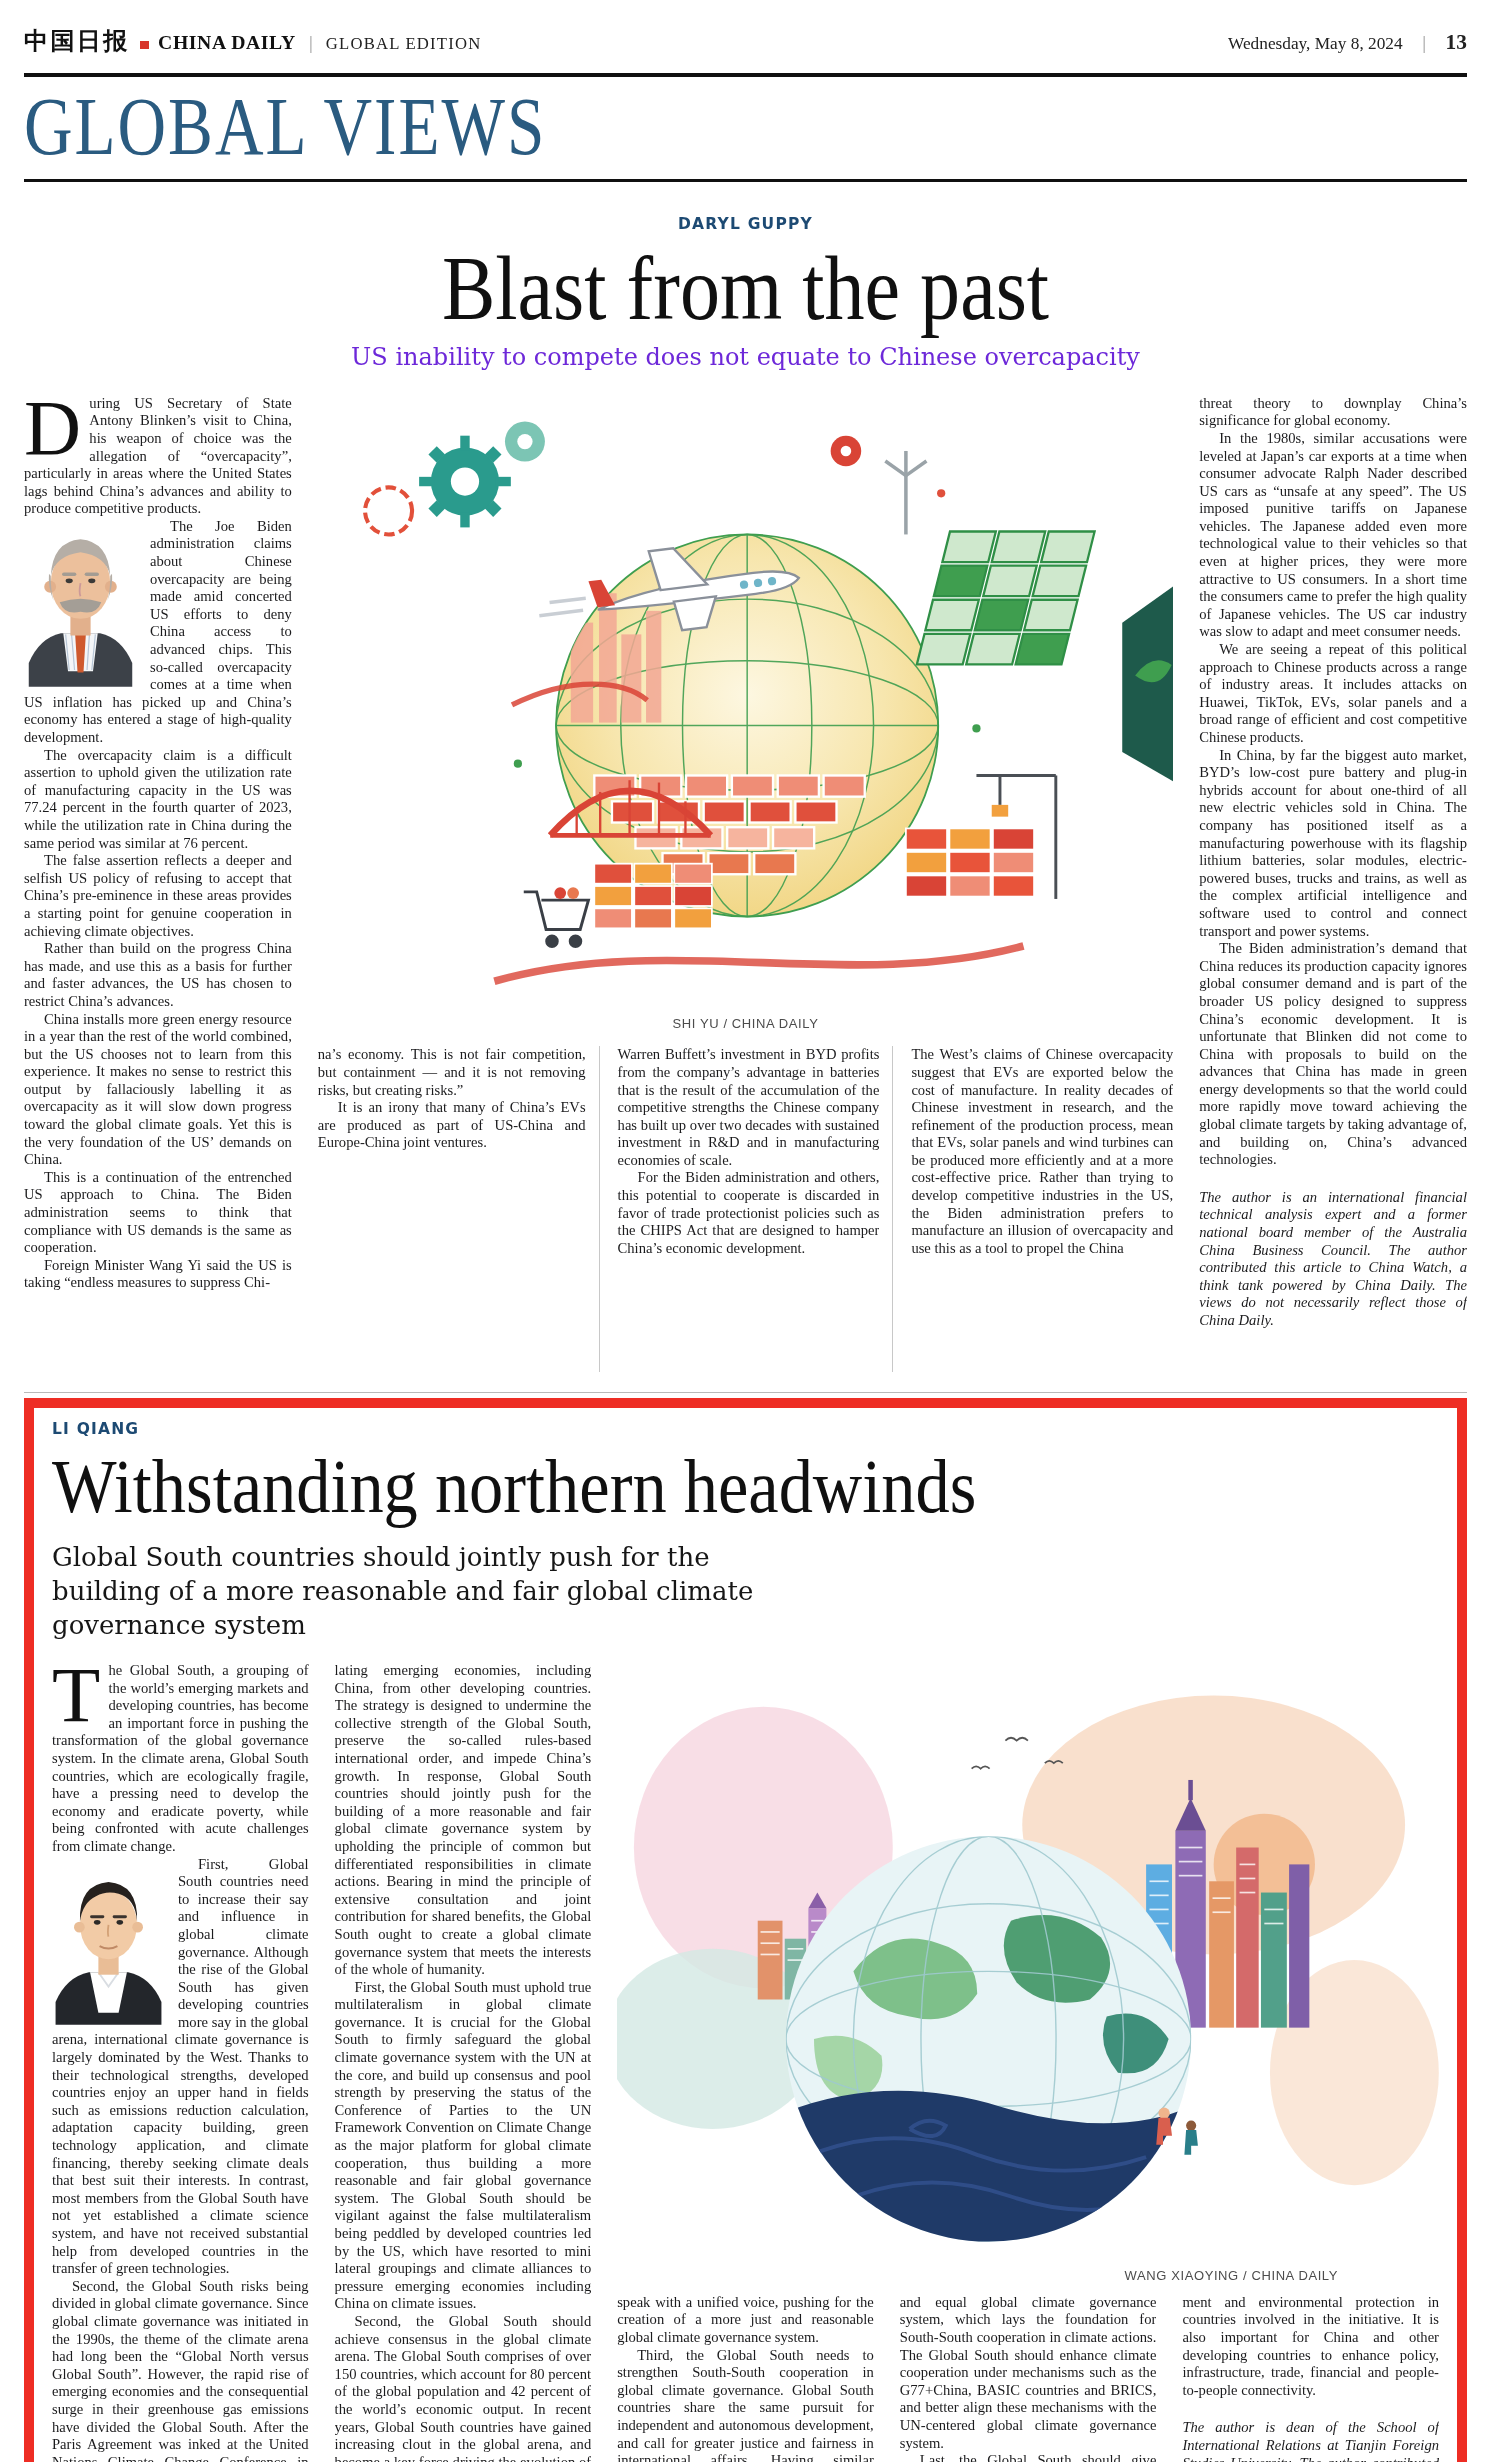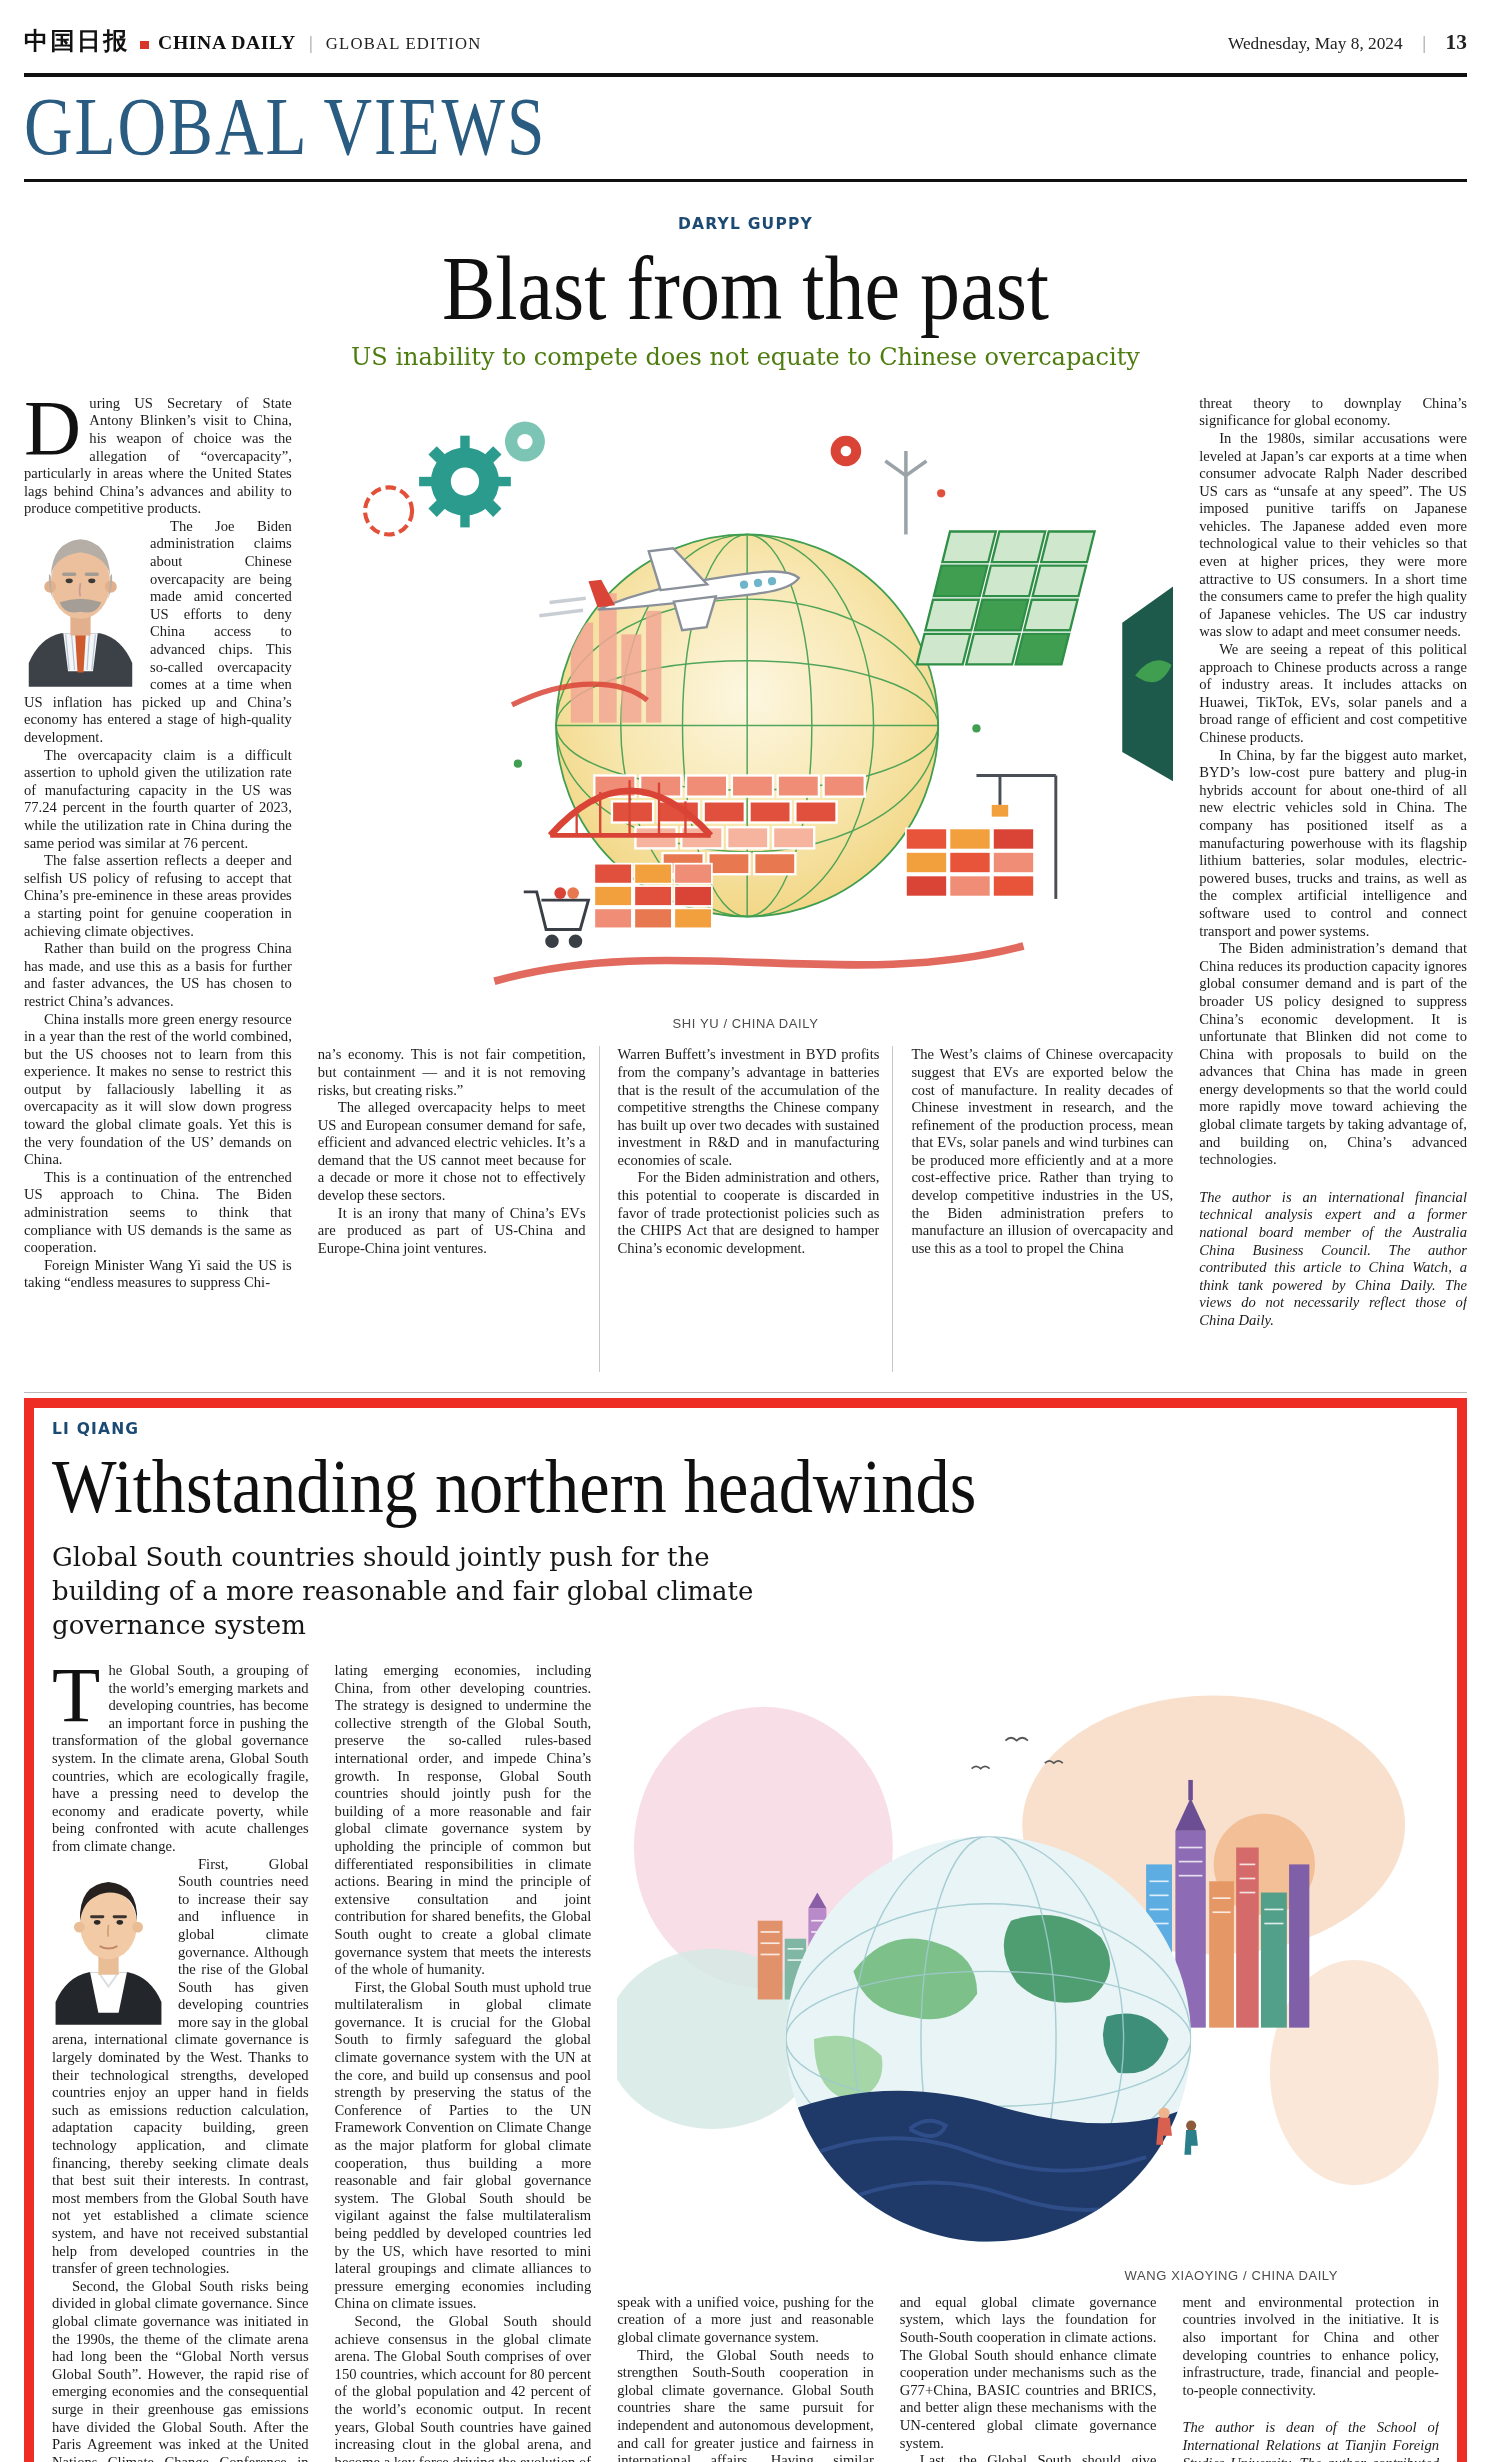--- a/index.html
+++ b/index.html
@@ -30,21 +30,21 @@
   .dropcap{float:left;font-family:"Liberation Serif",serif;font-size:79px;line-height:62px;padding:2.4px 8.3px 0 0;color:#111;}
   .bio{font-style:italic;margin-top:20px;}
   .bio p.bodytext{text-indent:0;}
   .caption{font-family:"Liberation Sans",sans-serif;font-size:13px;letter-spacing:0.6px;color:#4c4c4c;margin-top:7.1px;}
   .portrait{float:left;width:113px;height:166px;margin:3.6px 13px 3.6px 0;}
   .col{overflow:hidden;}
 
   
   .a1-head{text-align:center;margin-top:33px;}
   .a1-title{font-family:"Liberation Serif",serif;font-weight:400;font-size:91px;line-height:1.05;margin:8.3px 0 6px;color:#101010;transform:scaleX(0.88);transform-origin:center;}
-  .a1-subtitle{font-family:"DejaVu Serif",serif;font-size:24px;color:#4d7c0f;margin-top:3.6px;}
+  .a1-subtitle{font-family:"DejaVu Serif",serif;font-size:24px;color:#6d28d9;margin-top:3.6px;}
   .a1-body{display:grid;grid-template-columns:repeat(5,1fr);column-gap:26px;margin-top:24px;height:977px;overflow:hidden;}
   .mid3{grid-column:2 / 5;display:flex;flex-direction:column;}
   .illust1{height:614px;}
   .cap1{text-align:center;margin-bottom:15.5px;}
   .mid3-grid{display:grid;grid-template-columns:repeat(3,1fr);column-gap:26px;flex:1;}
   .mid3-grid > .col + .col{border-left:0.6px solid #c8c8c8;padding-left:18px;margin-left:-13px;}
 
   
   .pre-rule{height:1.2px;background:#b9b9b9;margin-top:20px;}
   .red-box{border:10.7px solid #ee2d24;margin-top:4.8px;padding:12px 18px 20px;background:#fff;}
@@ -298,21 +298,20 @@
             <path d="M300,990 C600,905 900,1010 1200,930" fill="none" stroke="#d94436" stroke-width="13" opacity="0.8"></path>
             <circle cx="340" cy="620" r="7" fill="#3f9e4f"></circle>
               <circle cx="1120" cy="560" r="7" fill="#3f9e4f"></circle>
               <circle cx="1060" cy="160" r="7" fill="#e0503c"></circle>
           </svg>
         </div>
         <div class="caption cap1">SHI YU / CHINA DAILY</div>
         <div class="mid3-grid">
           <div class="col">
             <p class="bodytext cont">na’s economy. This is not fair competition, but containment — and it is not removing risks, but creating risks.”</p>
-            <p class="bodytext">The alleged overcapacity helps to meet US and European consumer demand for safe, efficient and advanced electric vehicles. It’s a demand that the US cannot meet because for a decade or more it chose not to effectively develop these sectors.</p>
             <p class="bodytext">It is an irony that many of China’s EVs are produced as part of US-China and Europe-China joint ventures.</p>
           </div>
           <div class="col">
             <p class="bodytext cont">Warren Buffett’s investment in BYD profits from the company’s advantage in batteries that is the result of the accumulation of the competitive strengths the Chinese company has built up over two decades with sustained investment in R&amp;D and in manufacturing economies of scale.</p>
             <p class="bodytext">For the Biden administration and others, this potential to cooperate is discarded in favor of trade protectionist policies such as the CHIPS Act that are designed to hamper China’s economic development.</p>
           </div>
           <div class="col">
             <p class="bodytext cont">The West’s claims of Chinese overcapacity suggest that EVs are exported below the cost of manufacture. In reality decades of Chinese investment in research, and the refinement of the production process, mean that EVs, solar panels and wind turbines can be produced more efficiently and at a more cost-effective price. Rather than trying to develop competitive industries in the US, the Biden administration prefers to manufacture an illusion of overcapacity and use this as a tool to propel the China</p>
           </div>
         </div>

